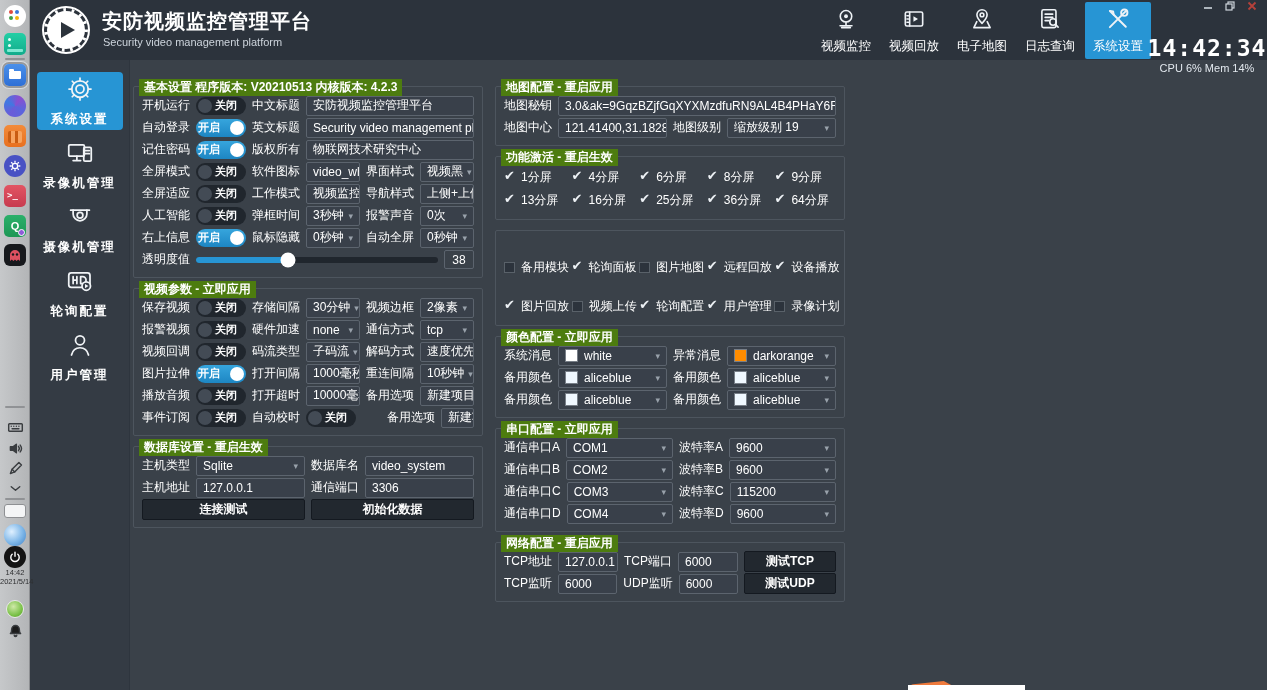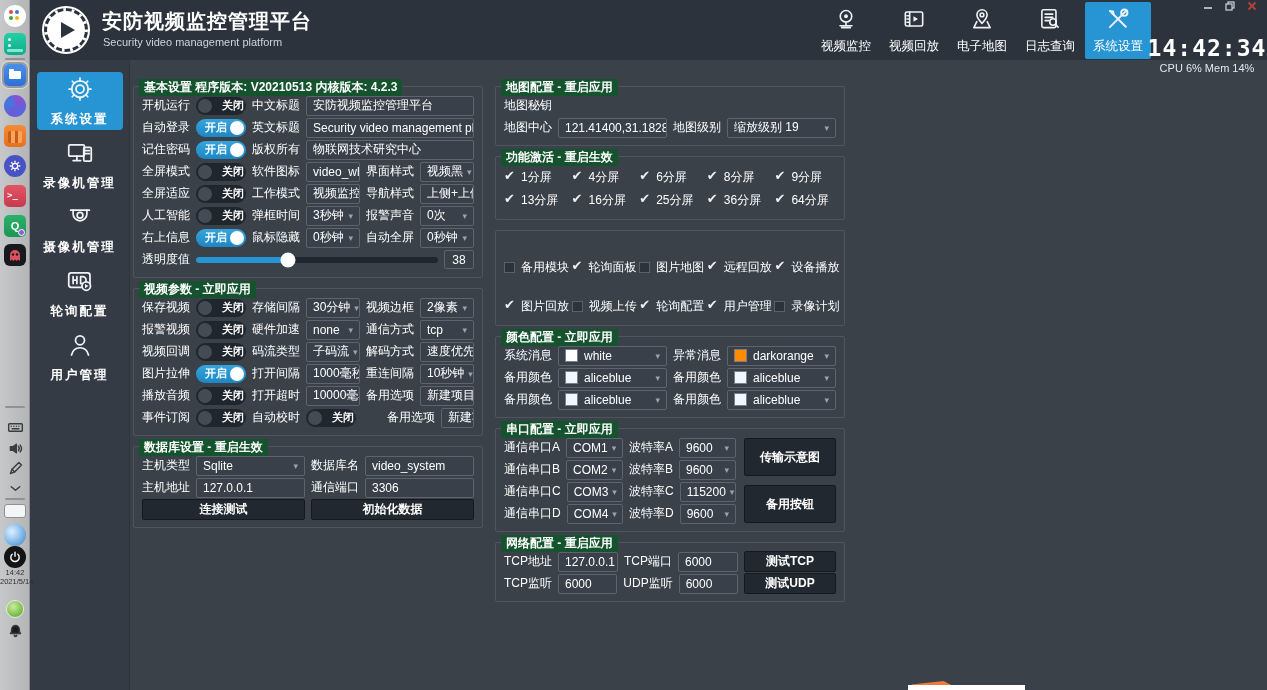--- a/index.html
+++ b/index.html
@@ -63,31 +63,31 @@
                align-items:center; justify-content:center; gap:4px; cursor:pointer; }
   .side-item svg { stroke:#f0f3f6; fill:none; stroke-width:1.4; stroke-linecap:round; stroke-linejoin:round; }
   .side-item span { color:#fff; font-size:12.5px; font-weight:bold; letter-spacing:2px; white-space:nowrap; }
   .side-item.active { background:#2795d4; }
 
   
   .col { position:absolute; top:76px; width:350px; }
   #col-left { left:133px; } #col-right { left:495px; }
   .sec { margin-bottom:10px; }
   .gbox { position:relative; border:1px solid #4d555e; border-radius:2px; padding:7px 8px 5px 8px; margin-top:10px; }
-  .gtitle { position:absolute; top:-8px; left:5px; background:#14532d; padding:0 5px; font-size:12px; font-weight:bold; color:#fff; white-space:nowrap; }
+  .gtitle { position:absolute; top:-8px; left:5px; background:#4d7c0f; padding:0 5px; font-size:12px; font-weight:bold; color:#fff; white-space:nowrap; }
   .row { display:flex; align-items:center; gap:6px; height:19px; margin:2px 0 3px 0; }
   .lbl { font-size:12px; color:#fff; white-space:nowrap; flex-shrink:0; }
   .inp,.dd { flex:1; min-width:0; height:20px; background:#39404a; border:1px solid #5c646e; border-radius:2px; color:#fff;
              font-size:12px; display:flex; align-items:center; padding:0 6px; white-space:nowrap; overflow:hidden; }
   .dd { cursor:pointer; }
   .dd .arr { margin-left:auto; color:#99a1ab; font-size:9px; padding-left:4px; }
   .dd .sw { width:13px; height:13px; margin-right:6px; border:1px solid #787f88; flex-shrink:0; }
   .tgl { width:50px; height:18px; border-radius:9px; flex-shrink:0; display:flex; align-items:center; padding:0 2px; gap:3px; cursor:pointer; background:#20262d; }
   .tgl.on { background:linear-gradient(180deg,#36a5dd,#1d86c3); }
-  .tgl .t { font-size:11px; color:#fff; font-weight:bold; flex:1; text-align:right; }
+  .tgl .t { font-size:11px; color:#fff; font-weight:bold; flex:1; text-align:left; }
   .tgl .knob { width:14px; height:14px; border-radius:50%; background:#434b55; flex-shrink:0; }
   .tgl.on .knob { background:#fff; }
   .sld { flex:1; height:6px; border-radius:3px; background:#20262d; position:relative; cursor:pointer; }
   .sld .fill { height:100%; border-radius:3px; background:#2795d4; }
   .sld .thumb { position:absolute; top:50%; transform:translate(-50%,-50%); width:15px; height:15px; border-radius:50%; background:#fff; }
   .vbox { width:30px; height:19px; flex-shrink:0; border:1px solid #5c646e; border-radius:2px; color:#fff; font-size:12px;
           display:flex; align-items:center; justify-content:center; }
   .btn2 { flex:1; height:21px; background:#22282f; border:1px solid #141920; border-radius:2px; color:#fff; font-weight:bold;
           font-size:12px; display:flex; align-items:center; justify-content:center; cursor:pointer; }
   .btn-fixed { flex:0 0 92px; }
@@ -533,20 +533,21 @@
           </div>
         </div>
       </div>
     </div>
   <div class="col" id="col-right">
       <div class="sec">
         <div class="gbox">
           <div class="gtitle">地图配置 - 重启应用</div>
           <div class="row">
             <span class="lbl">地图秘钥</span>
+            <div class="inp">3.0&amp;ak=9GqzBZjfGqXYXMzdfuRN9AL4B4PHaY6R</div>
           </div>
           <div class="row">
             <span class="lbl">地图中心</span>
             <div class="inp">121.41400,31.18280</div>
             <span class="lbl">地图级别</span>
             <div class="dd">
               <span class="val">缩放级别 19</span>
               <span class="arr">▾</span>
             </div>
           </div>
@@ -740,24 +741,20 @@
                 <span class="val">COM4</span>
                 <span class="arr">▾</span>
               </div>
               <span class="lbl">波特率D</span>
               <div class="dd">
                 <span class="val">9600</span>
                 <span class="arr">▾</span>
               </div>
             </div>
           </div>
-          <div class="sbtns">
-            <div class="btn2">传输示意图</div>
-            <div class="btn2">备用按钮</div>
-          </div>
         </div>
       </div>
       <div class="sec">
         <div class="gbox">
           <div class="gtitle">网络配置 - 重启应用</div>
           <div class="row">
             <span class="lbl">TCP地址</span>
             <div class="inp">127.0.0.1</div>
             <span class="lbl">TCP端口</span>
             <div class="inp">6000</div>

